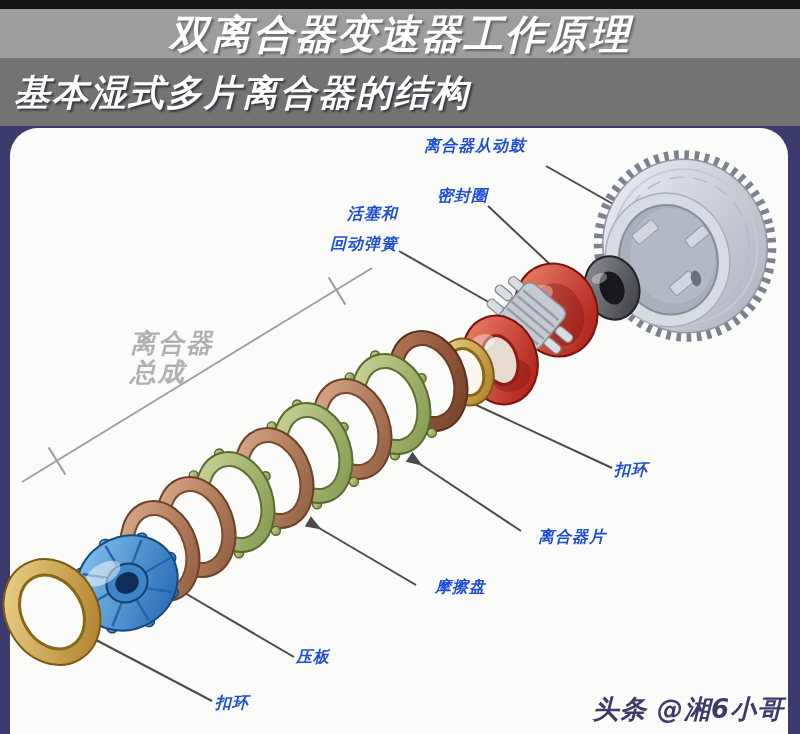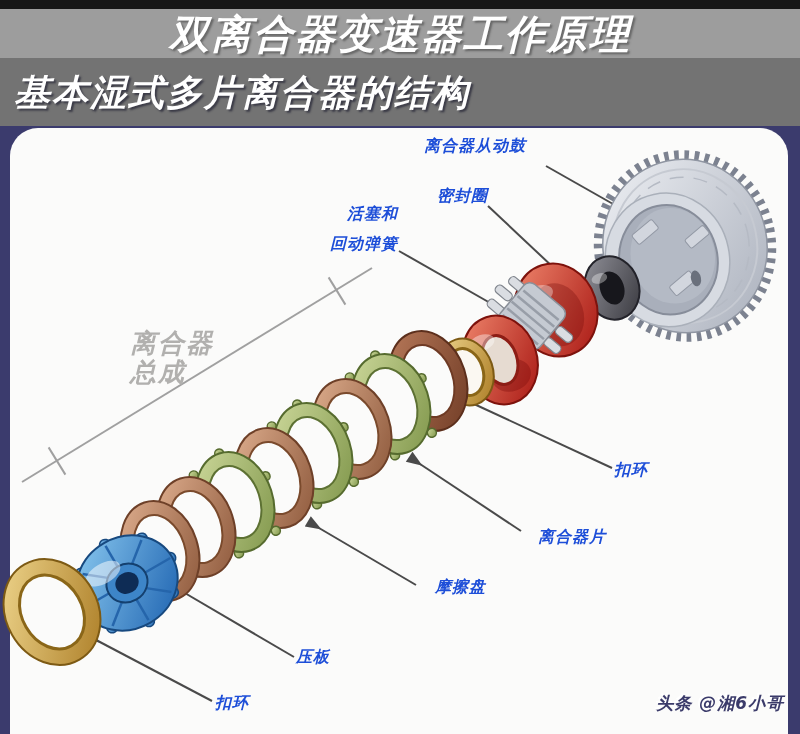--- a/index.html
+++ b/index.html
@@ -42,21 +42,21 @@
   .lbl-assembly{
     left:130px;top:329px;width:92px;text-align:left;
     color:#b1b0ae;font-size:26px;font-weight:600;line-height:29px;letter-spacing:2px;
   }
   .lbl-snap-right{left:614px;top:461px;}
   .lbl-clutch-plate{left:522px;top:528px;margin-left:16px;}
   .lbl-friction{left:435px;top:578px;}
   .lbl-pressure{left:296px;top:648px;}
   .lbl-snap-bottom{left:215px;top:694px;}
   .watermark{
-    position:absolute;right:16px;top:692px;color:#3b3b6a;font-size:17px;font-weight:bold;
+    position:absolute;right:16px;top:692px;color:#3b3b6a;font-size:26px;font-weight:bold;
     letter-spacing:1px;text-shadow:-2px -2px 0 rgba(255,255,255,.95);white-space:nowrap;
   }
 </style>
 </head>
 <body>
 
 <div class="page">
 
   <div class="top-strip"></div>
   <div class="banner-gray">双离合器变速器工作原理</div>

